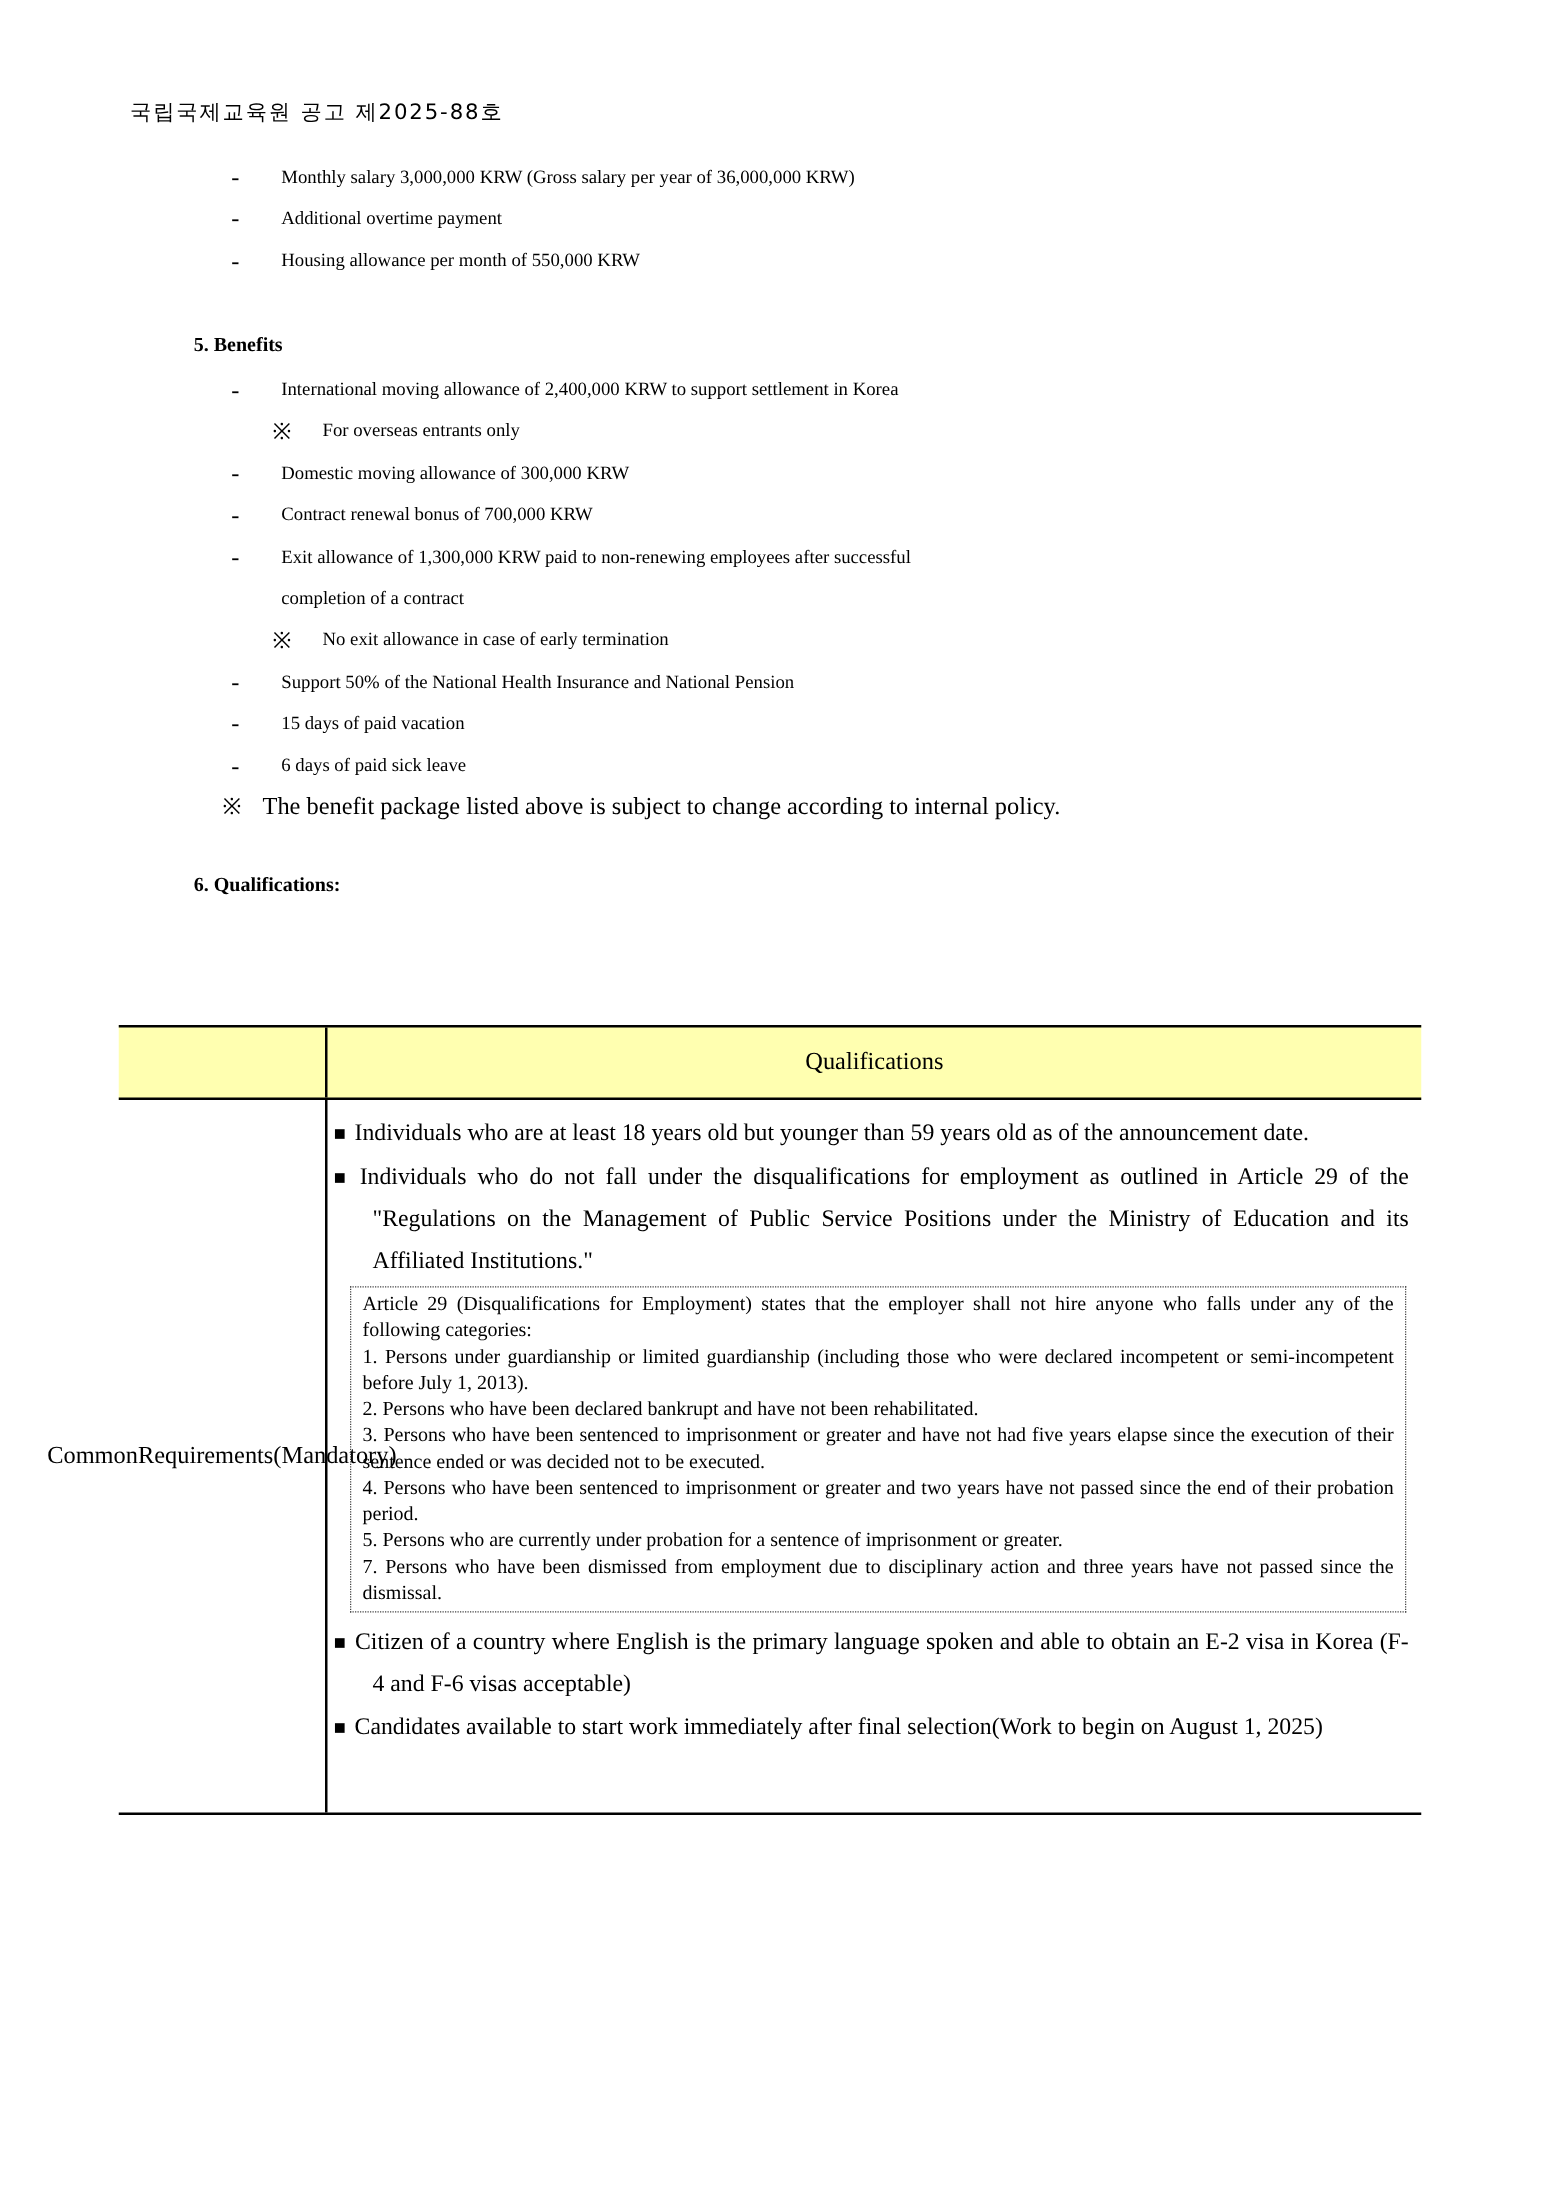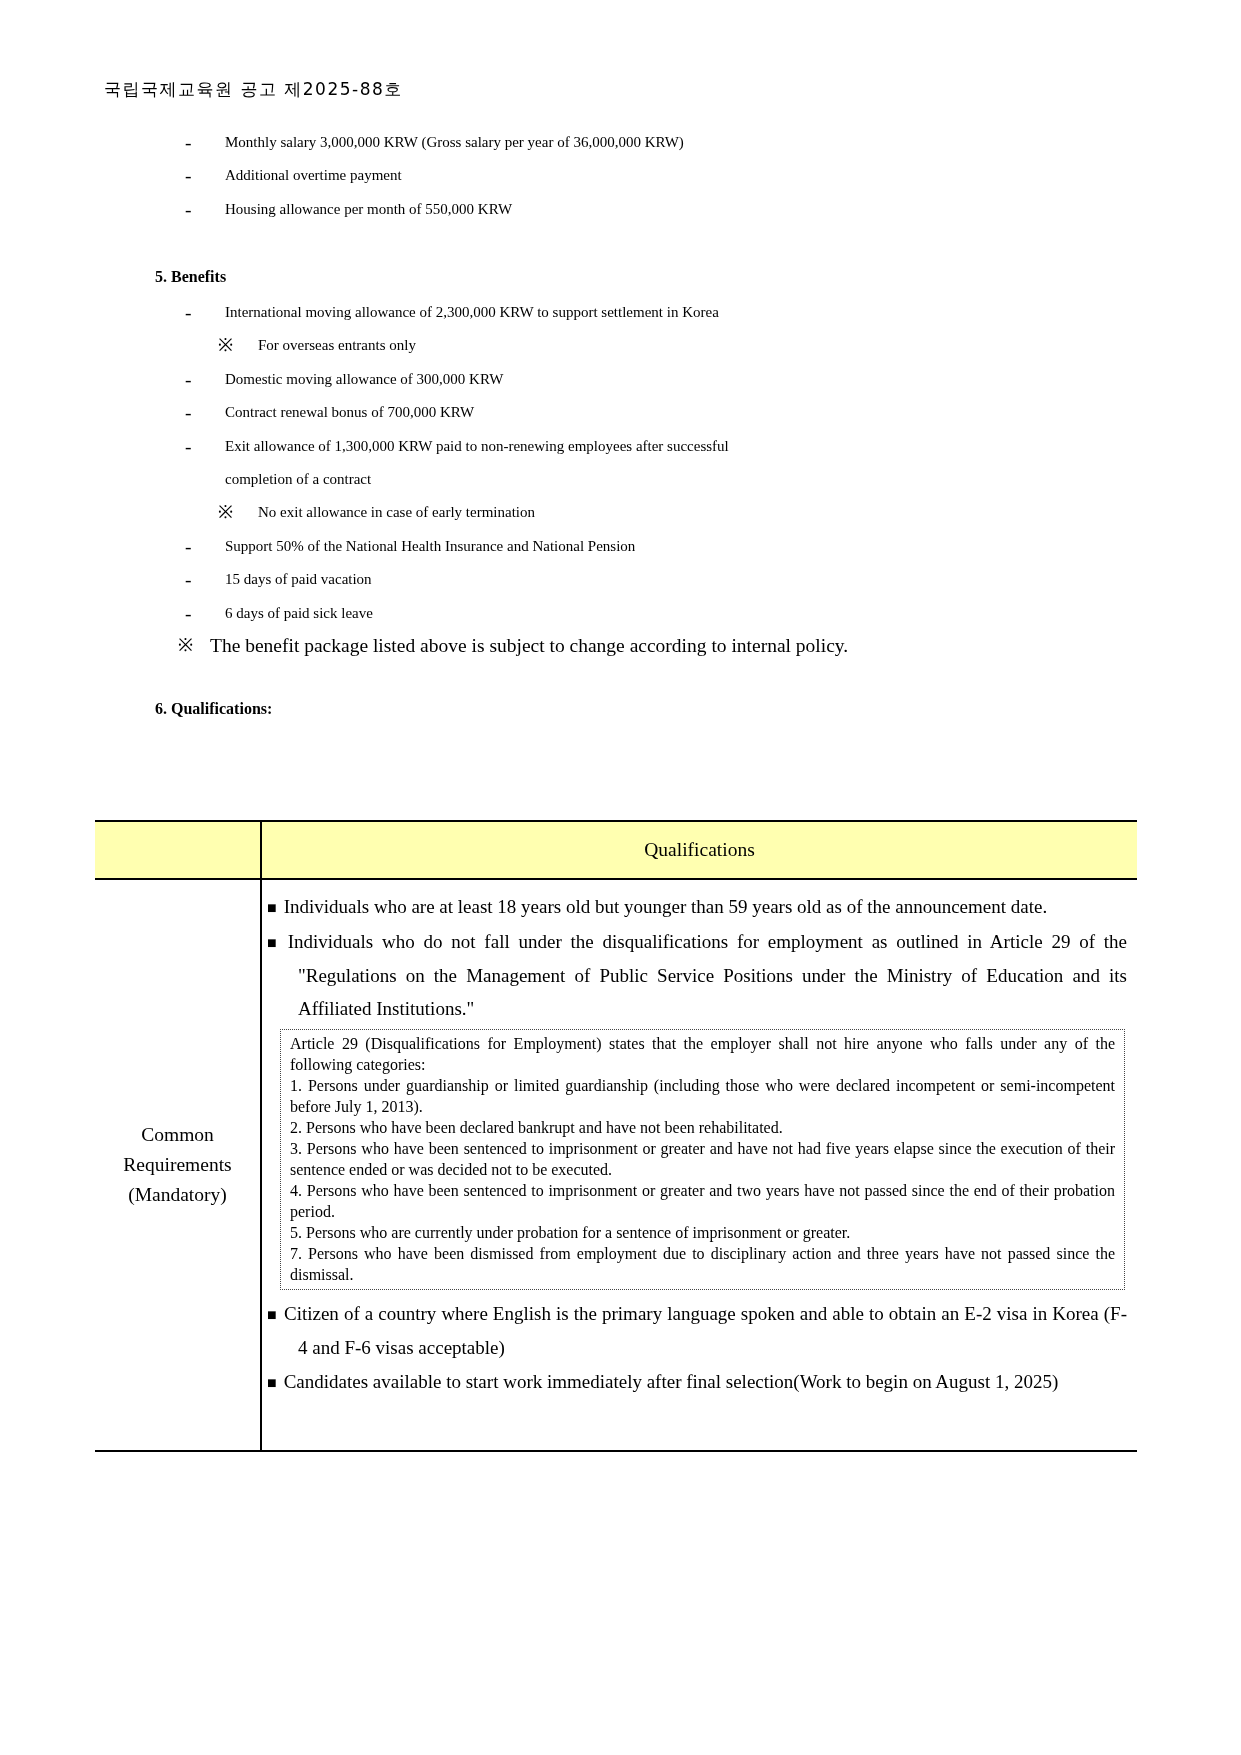--- a/index.html
+++ b/index.html
@@ -57,21 +57,21 @@
   .qt-header-right {
     flex: 1; display: flex; align-items: center; justify-content: center;
     font-size: 19.5px;
   }
   .qt-body {
     display: flex; min-height: 572px;
     border-bottom: 2.5px solid #000;
   }
   .qt-left {
     width: 167px; border-right: 2px solid #000;
-    display: flex; flex-direction: column; justify-content: center; align-items: center;
+    display: flex; flex-direction: row; justify-content: center; align-items: center;
     font-size: 19.5px; line-height: 30px; text-align: center;
   }
   .qt-right {
     flex: 1; padding: 10px 10px 12px 3px; font-size: 19px;
   }
   .q-bullet {
     text-align: justify; line-height: 33px;
     padding-left: 33px; text-indent: -31px;
     margin-bottom: 1px;
   }
@@ -111,21 +111,21 @@
         </span>
       </div>
     </div>
 
   <div class="section-heading" id="benefits-heading">5. Benefits</div>
 
   <div class="plain-list" id="benefits-list">
       <div class="li-row row-dash">
         <span class="li-marker">-</span>
         <span class="li-lines">
-          <span class="li-line">International moving allowance of 2,300,000 KRW to support settlement in Korea</span>
+          <span class="li-line">International moving allowance of 2,400,000 KRW to support settlement in Korea</span>
         </span>
       </div>
       <div class="li-row row-note">
         <span class="li-marker">※</span>
         <span class="li-lines">
           <span class="li-line">For overseas entrants only</span>
         </span>
       </div>
       <div class="li-row row-dash">
         <span class="li-marker">-</span>

